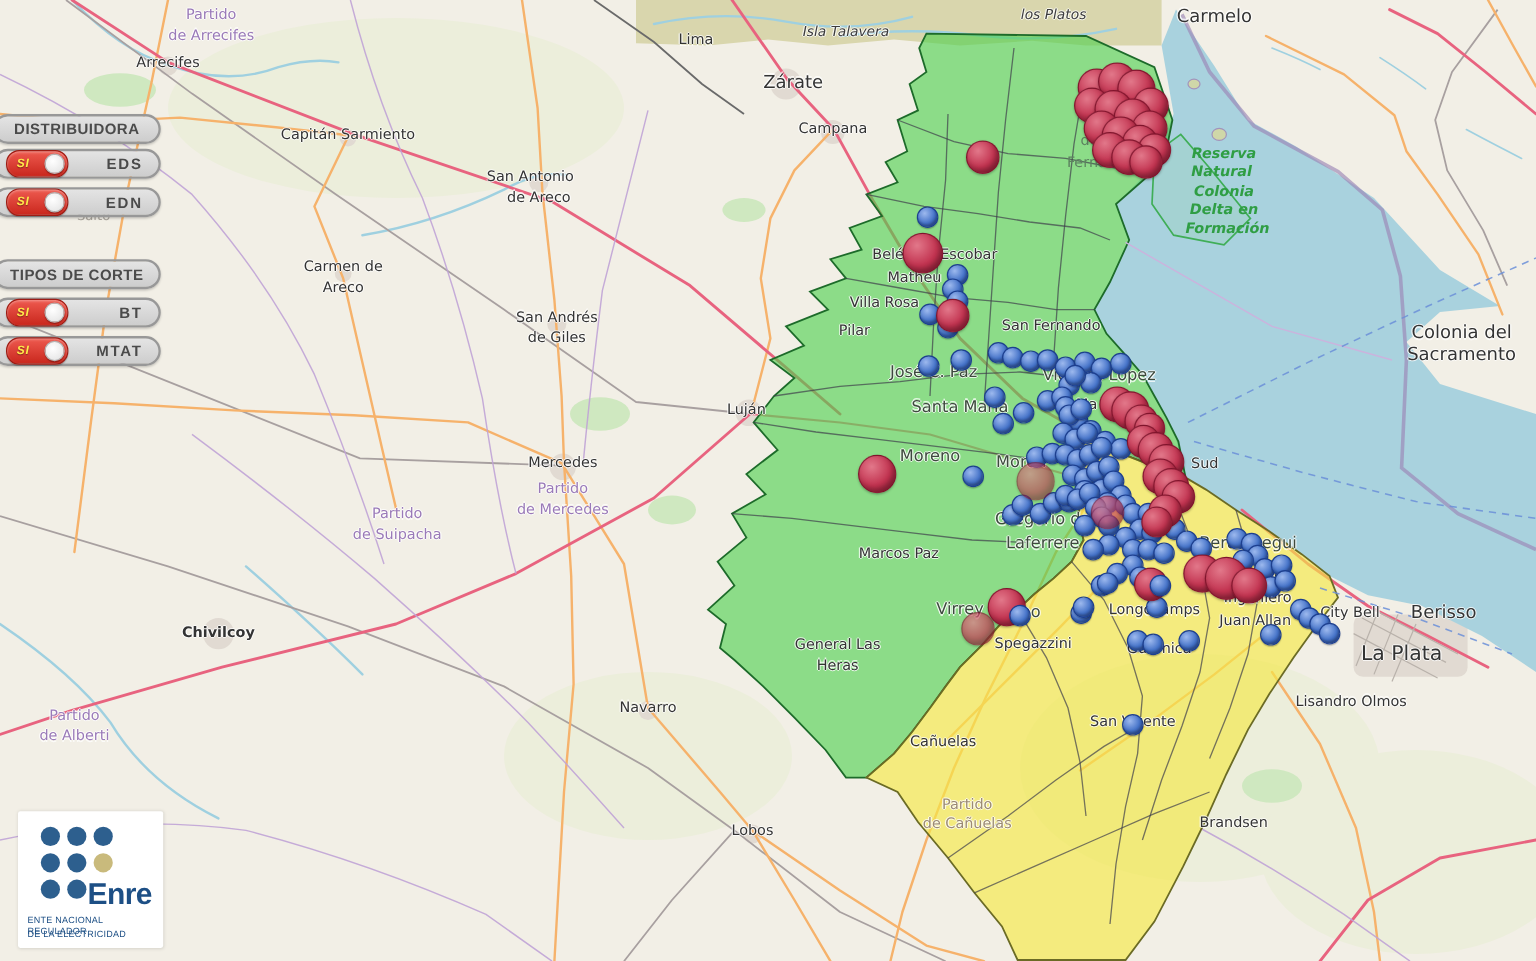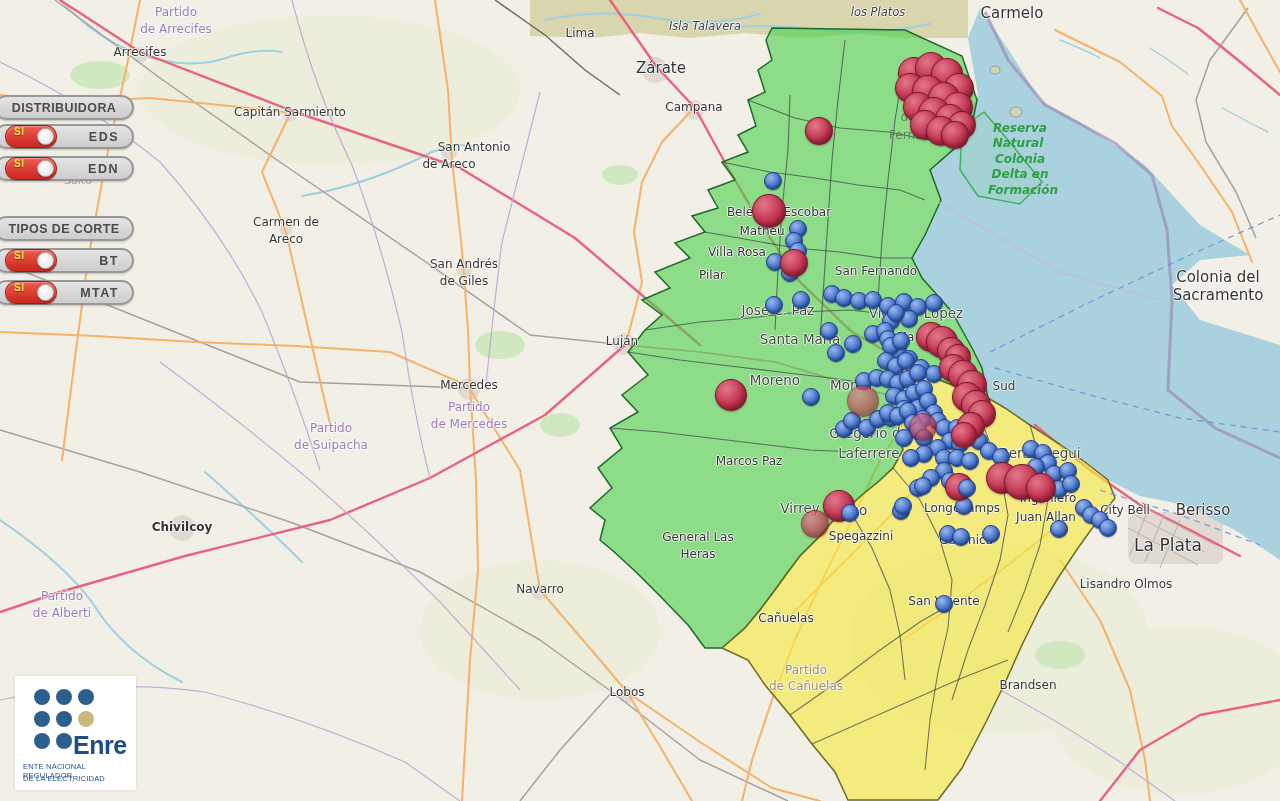--- a/index.html
+++ b/index.html
@@ -69,22 +69,22 @@
   .pill{position:absolute;left:-6px;width:140px;height:25px;box-sizing:border-box;
         background:linear-gradient(180deg,#e4e4e4,#cdcdcd);
         border:2px solid #989898;border-radius:14px;
         display:flex;align-items:center;box-shadow:0 1px 2px rgba(0,0,0,.2);pointer-events:auto;}
   .pill-header{justify-content:center;font-size:12.5px;font-weight:bold;color:#4b4b4b;letter-spacing:.4px;}
   .pill-row{padding-left:9px;}
   .row-label{flex:1;text-align:right;padding-right:13px;font-size:12.5px;font-weight:bold;
              color:#4a4a4a;letter-spacing:1.5px;}
   .toggle{position:relative;width:50px;height:21px;border-radius:11px;flex:none;
           background:linear-gradient(180deg,#ee5a4f,var(--toggle-red,#c9271d));
-          border:1px solid #9e1c14;display:flex;cursor:pointer;
-          box-shadow:inset 0 1px 2px rgba(255,255,255,.35),0 1px 1px rgba(0,0,0,.25);}
+          border:1px solid #9e1c14;display:flex;align-items:center;cursor:pointer;
+          box-shadow:inset 0 1px 2px rgba(255,255,255,.35),0 1px 1px rgba(0,0,0,.25);font-style:italic;}
   .tg-state{color:var(--toggle-text-yellow,#ffe94a);font-size:10px;font-weight:bold;
             margin-left:8px;letter-spacing:.5px;text-shadow:0 1px 1px rgba(0,0,0,.4);}
   .tg-knob{position:absolute;right:2px;top:2px;width:15px;height:15px;border-radius:50%;
            background:radial-gradient(circle at 40% 35%,#ffffff,#e0e0e0);
            border:1px solid #b5b5b5;box-shadow:0 1px 1px rgba(0,0,0,.3);}
 
   
   #logo{position:absolute;left:15px;top:676px;width:121px;height:114px;background:#fff;
         border-radius:2px;z-index:5;box-shadow:0 0 3px rgba(0,0,0,.12);}
   .dots{position:absolute;left:19px;top:13px;display:grid;
@@ -252,21 +252,21 @@
       <div class="lbl s-lg" style="left: 1012px; top: 13px;">Carmelo</div>
       <div class="lbl s-island" style="left: 878px; top: 12px;">los Platos</div>
       <div class="lbl s-island" style="left: 705px; top: 26px;">Isla Talavera</div>
       <div class="lbl s-town" style="left: 580px; top: 33px;">Lima</div>
       <div class="lbl s-lg" style="left: 661px; top: 68px;">Zárate</div>
       <div class="lbl s-town" style="left: 694px; top: 107px;">Campana</div>
       <div class="lbl s-partido" style="left: 176px; top: 12px;">Partido</div>
       <div class="lbl s-partido" style="left: 176px; top: 29px;">de Arrecifes</div>
       <div class="lbl s-town" style="left: 140px; top: 52px;">Arrecifes</div>
       <div class="lbl s-town" style="left: 290px; top: 112px;">Capitán Sarmiento</div>
-      <div class="lbl s-town" style="left: 474px; top: 147px;">San Antonio</div>
+      <div class="lbl s-town" style="left: 442px; top: 147px;">San Antonio</div>
       <div class="lbl s-town" style="left: 449px; top: 164px;">de Areco</div>
       <div class="lbl s-town" style="left: 286px; top: 222px;">Carmen de</div>
       <div class="lbl s-town" style="left: 286px; top: 239px;">Areco</div>
       <div class="lbl s-town" style="left: 464px; top: 264px;">San Andrés</div>
       <div class="lbl s-town" style="left: 464px; top: 281px;">de Giles</div>
       <div class="lbl s-faint" style="left: 78px; top: 180px;">Salto</div>
       <div class="lbl s-reserve" style="left: 1020px; top: 128px;">Reserva</div>
       <div class="lbl s-reserve" style="left: 1018px; top: 143px;">Natural</div>
       <div class="lbl s-reserve" style="left: 1020px; top: 159px;">Colonia</div>
       <div class="lbl s-reserve" style="left: 1020px; top: 174px;">Delta en</div>

